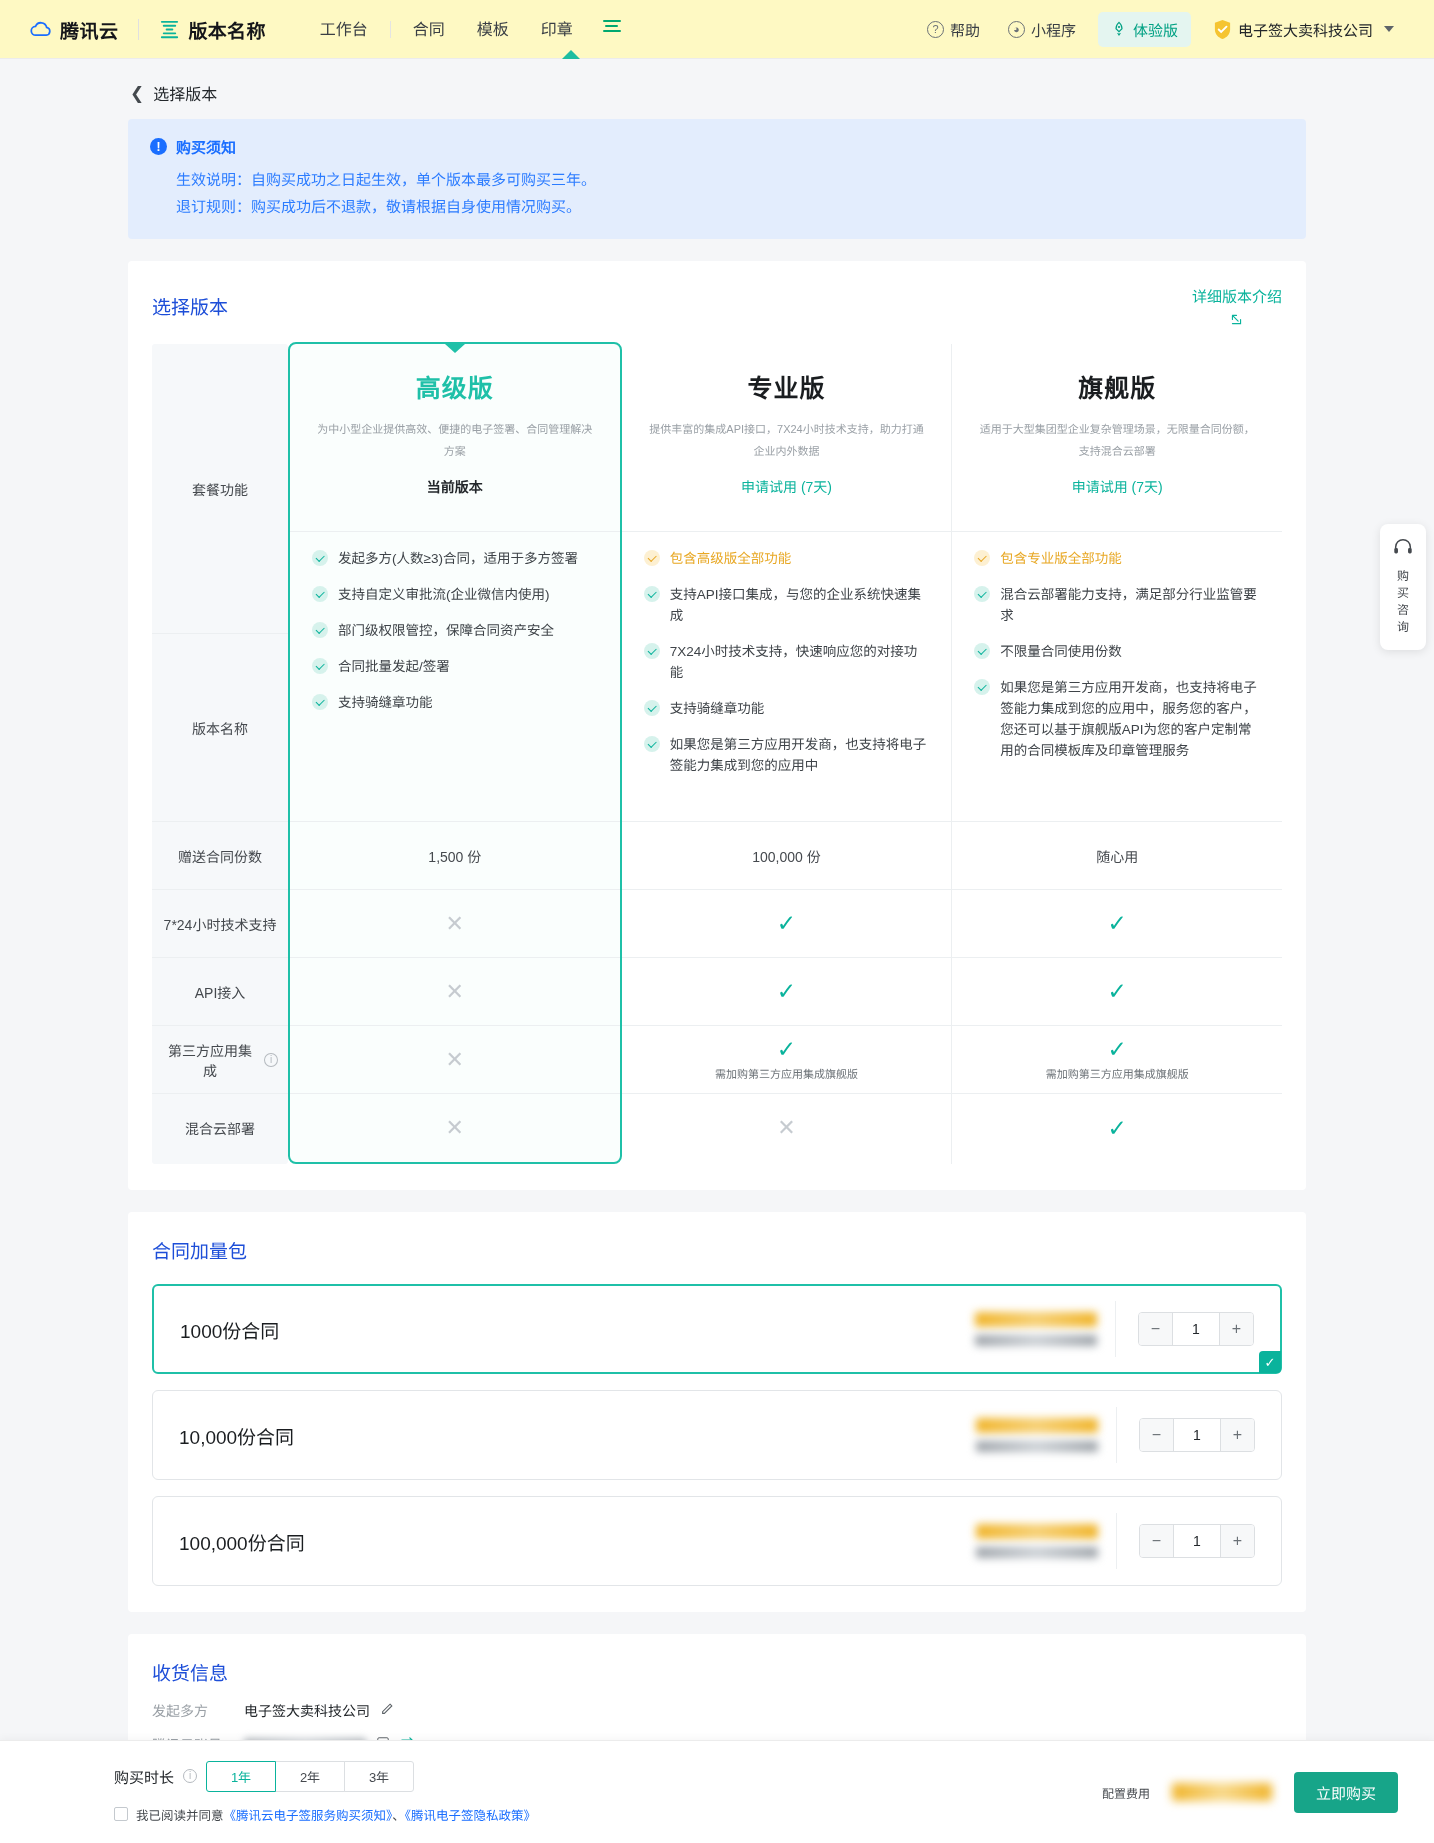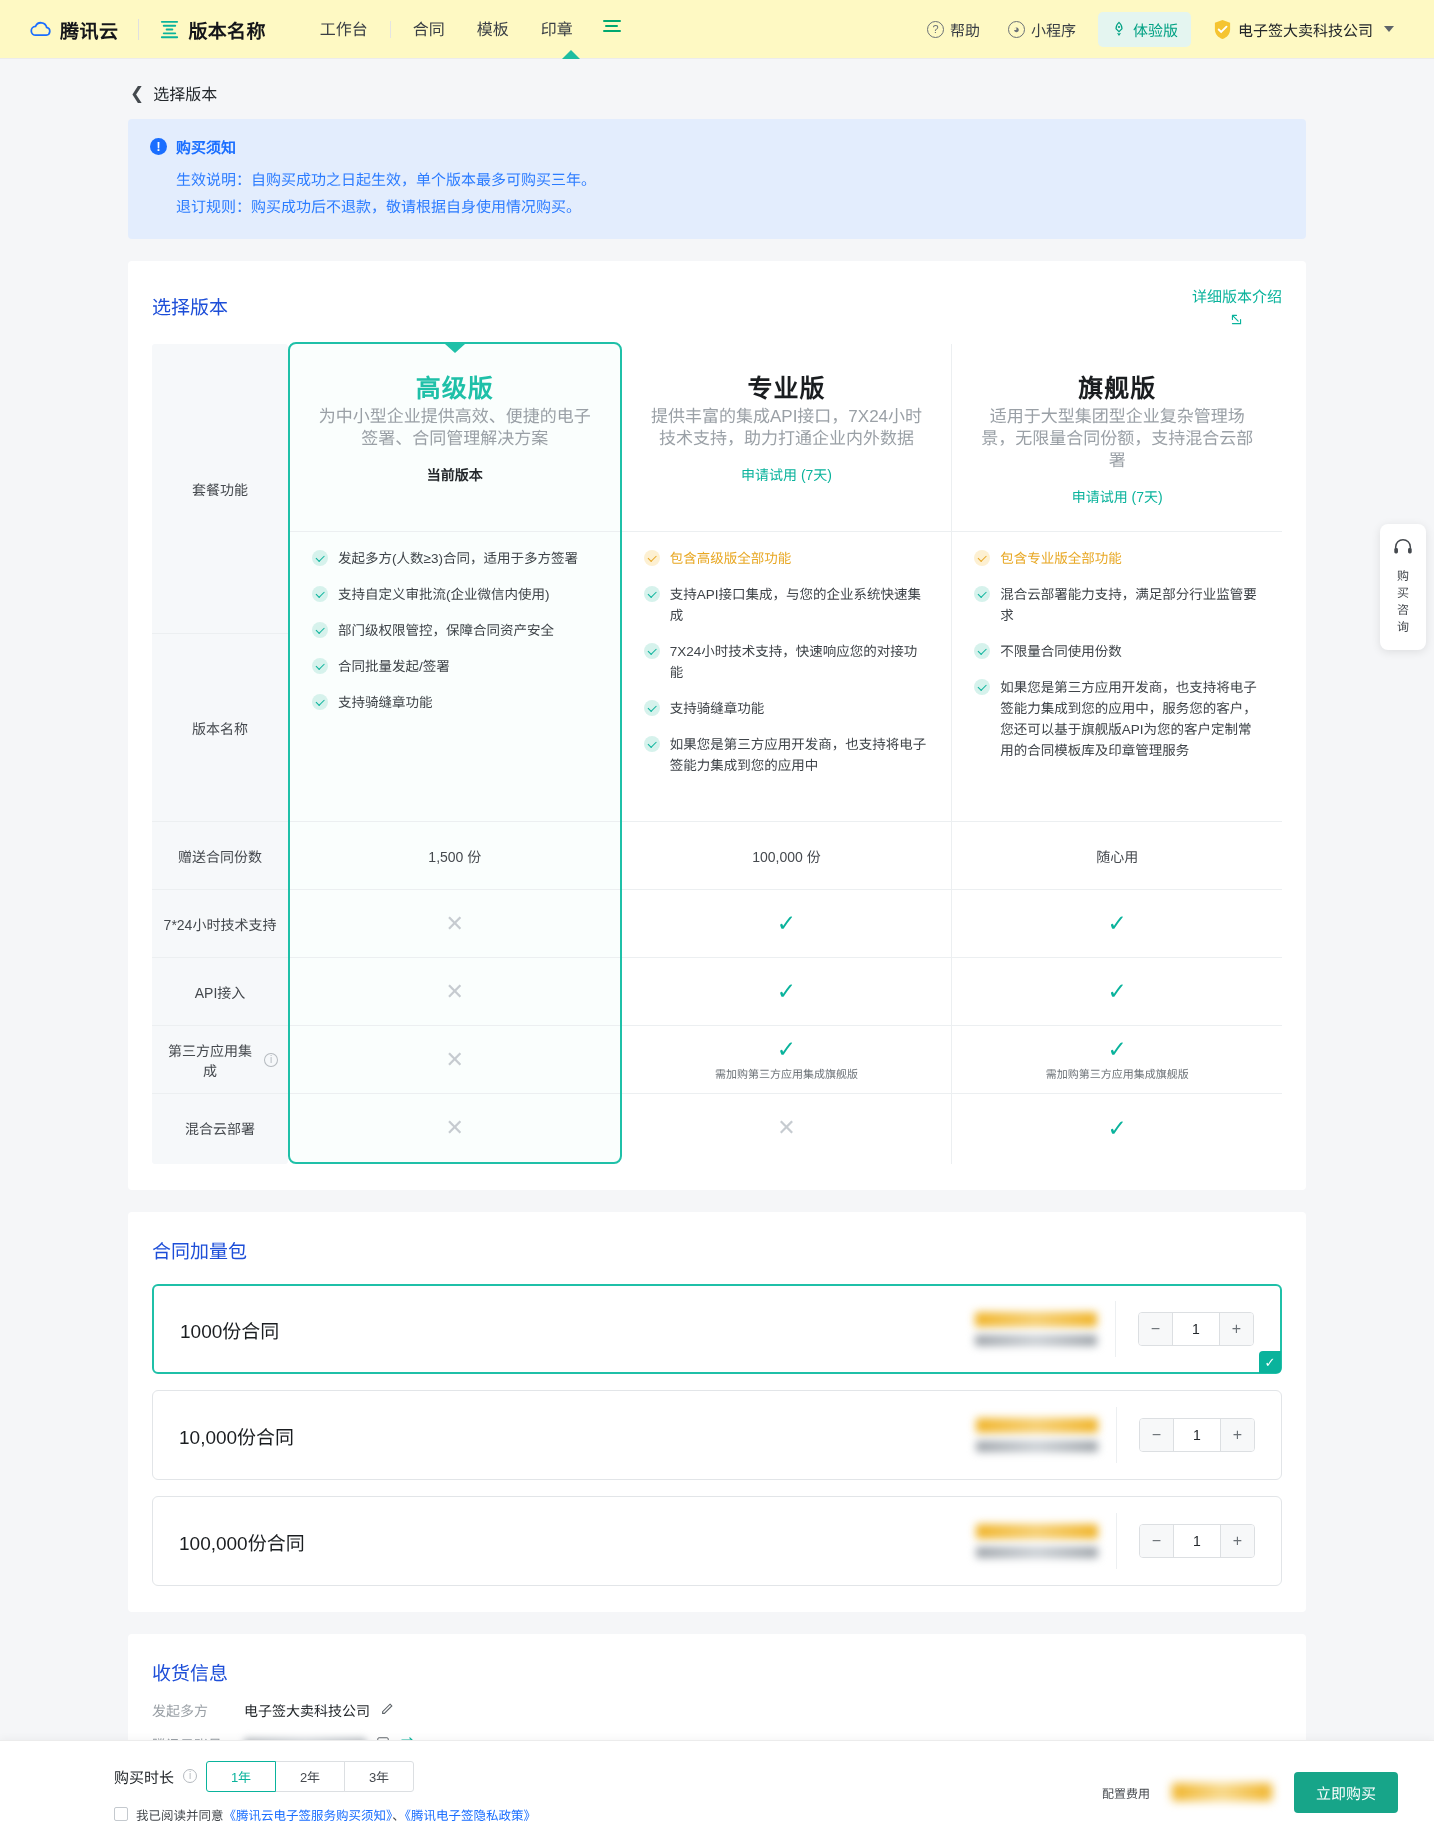--- a/index.html
+++ b/index.html
@@ -126,21 +126,21 @@
   .h-feat { height: 290px; }
   .h-row { height: 68px; }
 
   .plan-head {
     height: 188px; display: flex; flex-direction: column;
     align-items: center; justify-content: flex-start; padding: 24px 26px 0 26px;
     border-bottom: 1px solid #eceff1; text-align: center;
   }
   .plan-name { font-size: 25px; font-weight: 700; color: #1a1d20; letter-spacing: 1px; }
   .plan-name.teal { color: #1fc0a8; }
-  .plan-desc { font-size: 17px; color: #9aa0a6; line-height: 22px; margin-top: 2px; }
+  .plan-desc { font-size: 11px; color: #9aa0a6; line-height: 22px; margin-top: 14px; }
   .plan-cta { margin-top: 14px; font-size: 14px; color: #0ab39c; cursor: pointer; }
   .plan-cta.current { color: #23272b; font-weight: 600; cursor: default; }
 
   .feat-list {
     height: 290px; padding: 16px 22px 0 22px;
     border-bottom: 1px solid #eceff1;
   }
   .feat-item { display: flex; gap: 10px; margin-bottom: 15px; }
   .tick {
     flex: 0 0 16px; width: 16px; height: 16px; border-radius: 50%;

